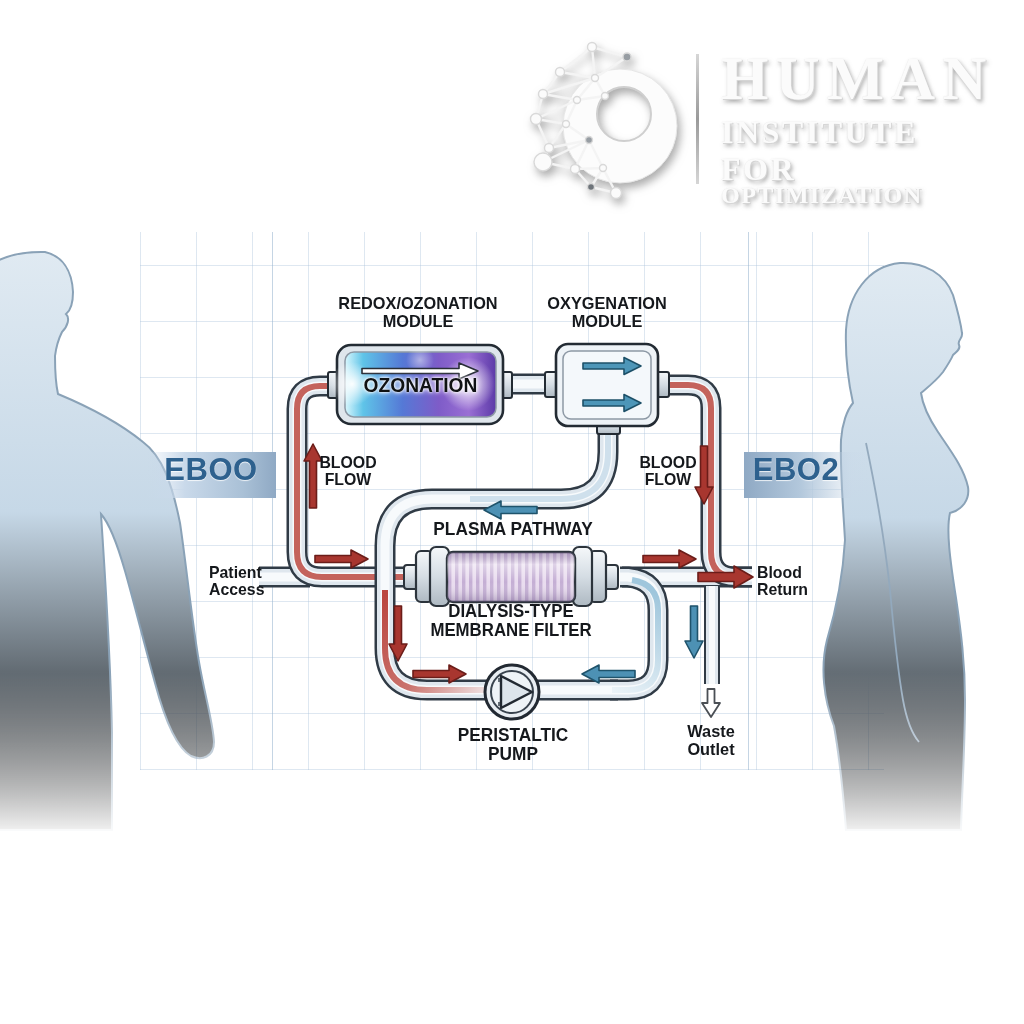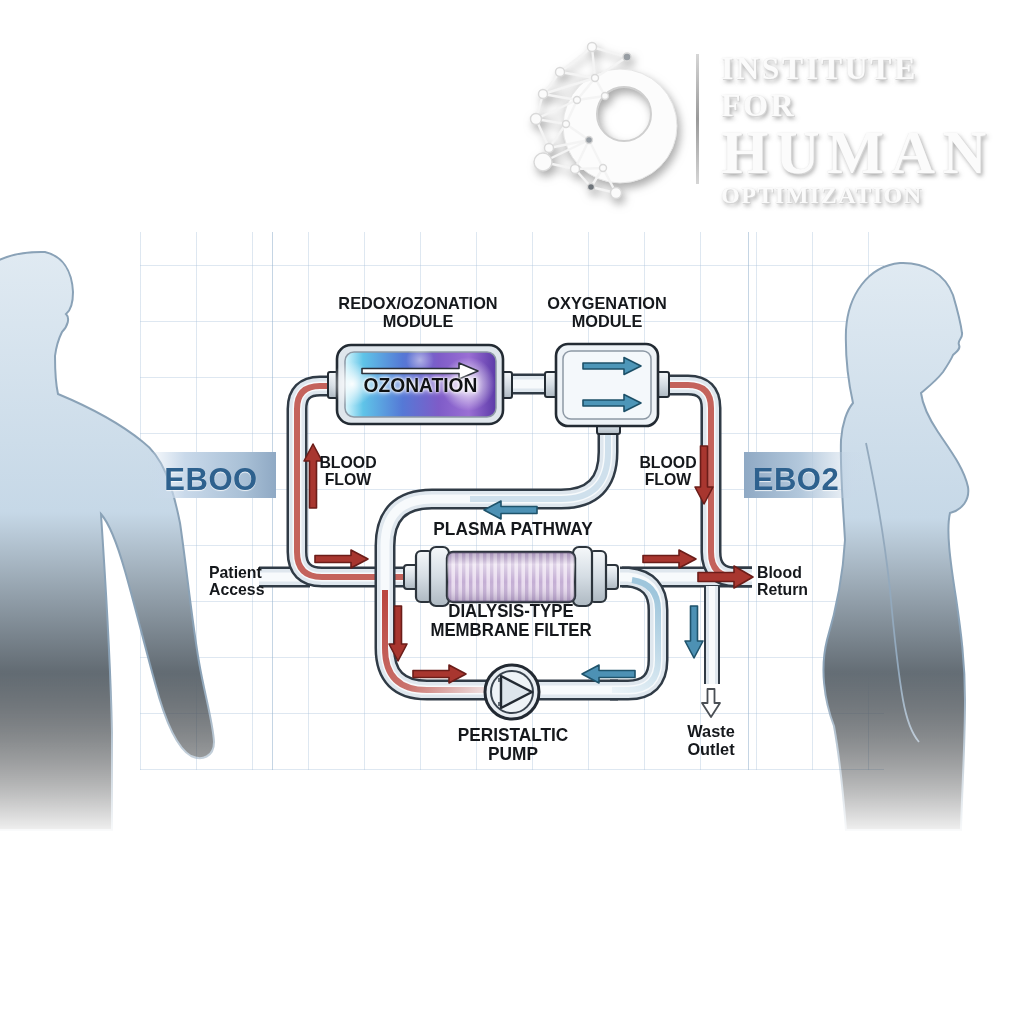--- a/index.html
+++ b/index.html
@@ -6,21 +6,21 @@
   #stage{position:relative;width:1024px;height:1024px;background:#ffffff;overflow:hidden;
          font-family:"Liberation Sans",sans-serif;}
   
   #grid{position:absolute;left:140px;top:232px;width:744px;height:538px;
     background-image:
       repeating-linear-gradient(90deg, rgba(168,193,218,.38) 0 1px, transparent 1px 56px),
       repeating-linear-gradient(0deg, rgba(168,193,218,.38) 0 1px, transparent 1px 56px);
   }
   .panel-edge{position:absolute;top:232px;height:538px;width:1px;background:rgba(150,178,205,.55);}
   
-  .banner{position:absolute;top:452px;height:46px;display:flex;align-items:flex-end;justify-content:center;}
+  .banner{position:absolute;top:452px;height:46px;display:flex;align-items:flex-start;justify-content:center;}
   #banner-left{left:146px;width:130px;
     background:linear-gradient(90deg, rgba(201,216,232,0) 0%, #c9d9ea 30%, #a9c0d6 75%, #8fa9c4 100%);}
   #banner-right{left:744px;width:126px;
     background:linear-gradient(90deg, #8fa9c4 0%, #b3c8dc 45%, rgba(201,216,232,.25) 85%, rgba(201,216,232,0) 100%);}
   .banner-text{font-size:31px;font-weight:bold;color:#2e618e;letter-spacing:.5px;
     text-shadow:0 1px 1px rgba(255,255,255,.8);}
   #banner-right .banner-text{margin-right:22px;}
   
   .lbl{position:absolute;font-weight:bold;color:#15181c;white-space:pre-line;line-height:1.06;
        transform:scaleX(.96);transform-origin:center top;}
@@ -311,18 +311,18 @@
       <circle cx="589" cy="140" r="3.5" fill="#979da3"></circle>
         <circle cx="543" cy="162" r="9"></circle>
       <circle cx="575" cy="169" r="4.5"></circle>
         <circle cx="591" cy="187" r="3.5" fill="#6e747a"></circle>
       <circle cx="616" cy="193" r="5.5"></circle>
         <circle cx="603" cy="168" r="3.5"></circle>
     </g>
   </svg>
   <div id="logo-divider"></div>
   <div id="logo-text">
+    <div id="logo-line2">HUMAN</div>
     <div id="logo-line1">INSTITUTE FOR</div>
-    <div id="logo-line2">HUMAN</div>
     <div id="logo-line3">OPTIMIZATION</div>
   </div>
 
 </div>
 
 </body></html>

